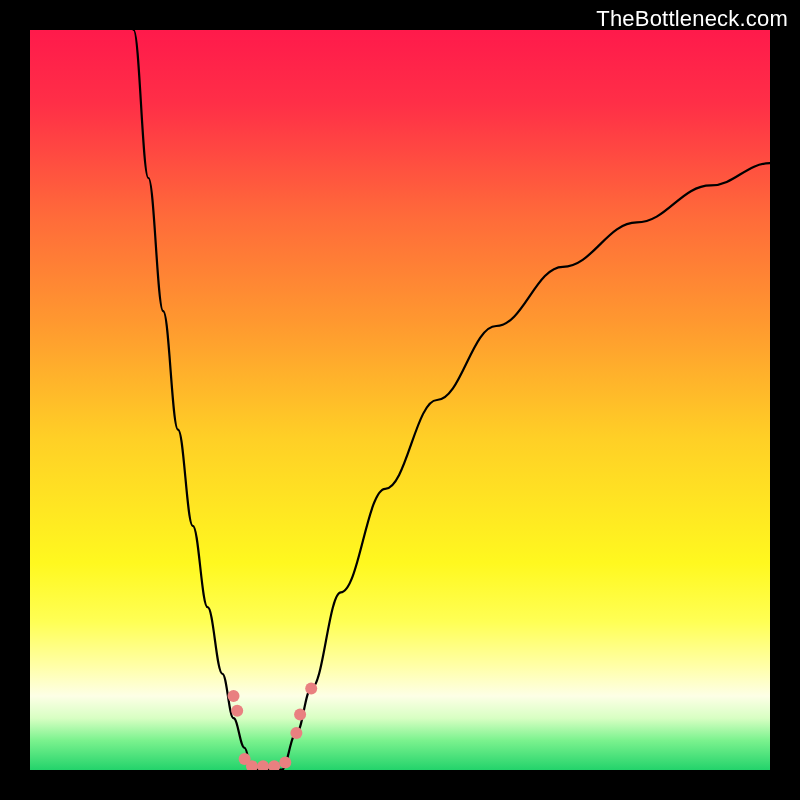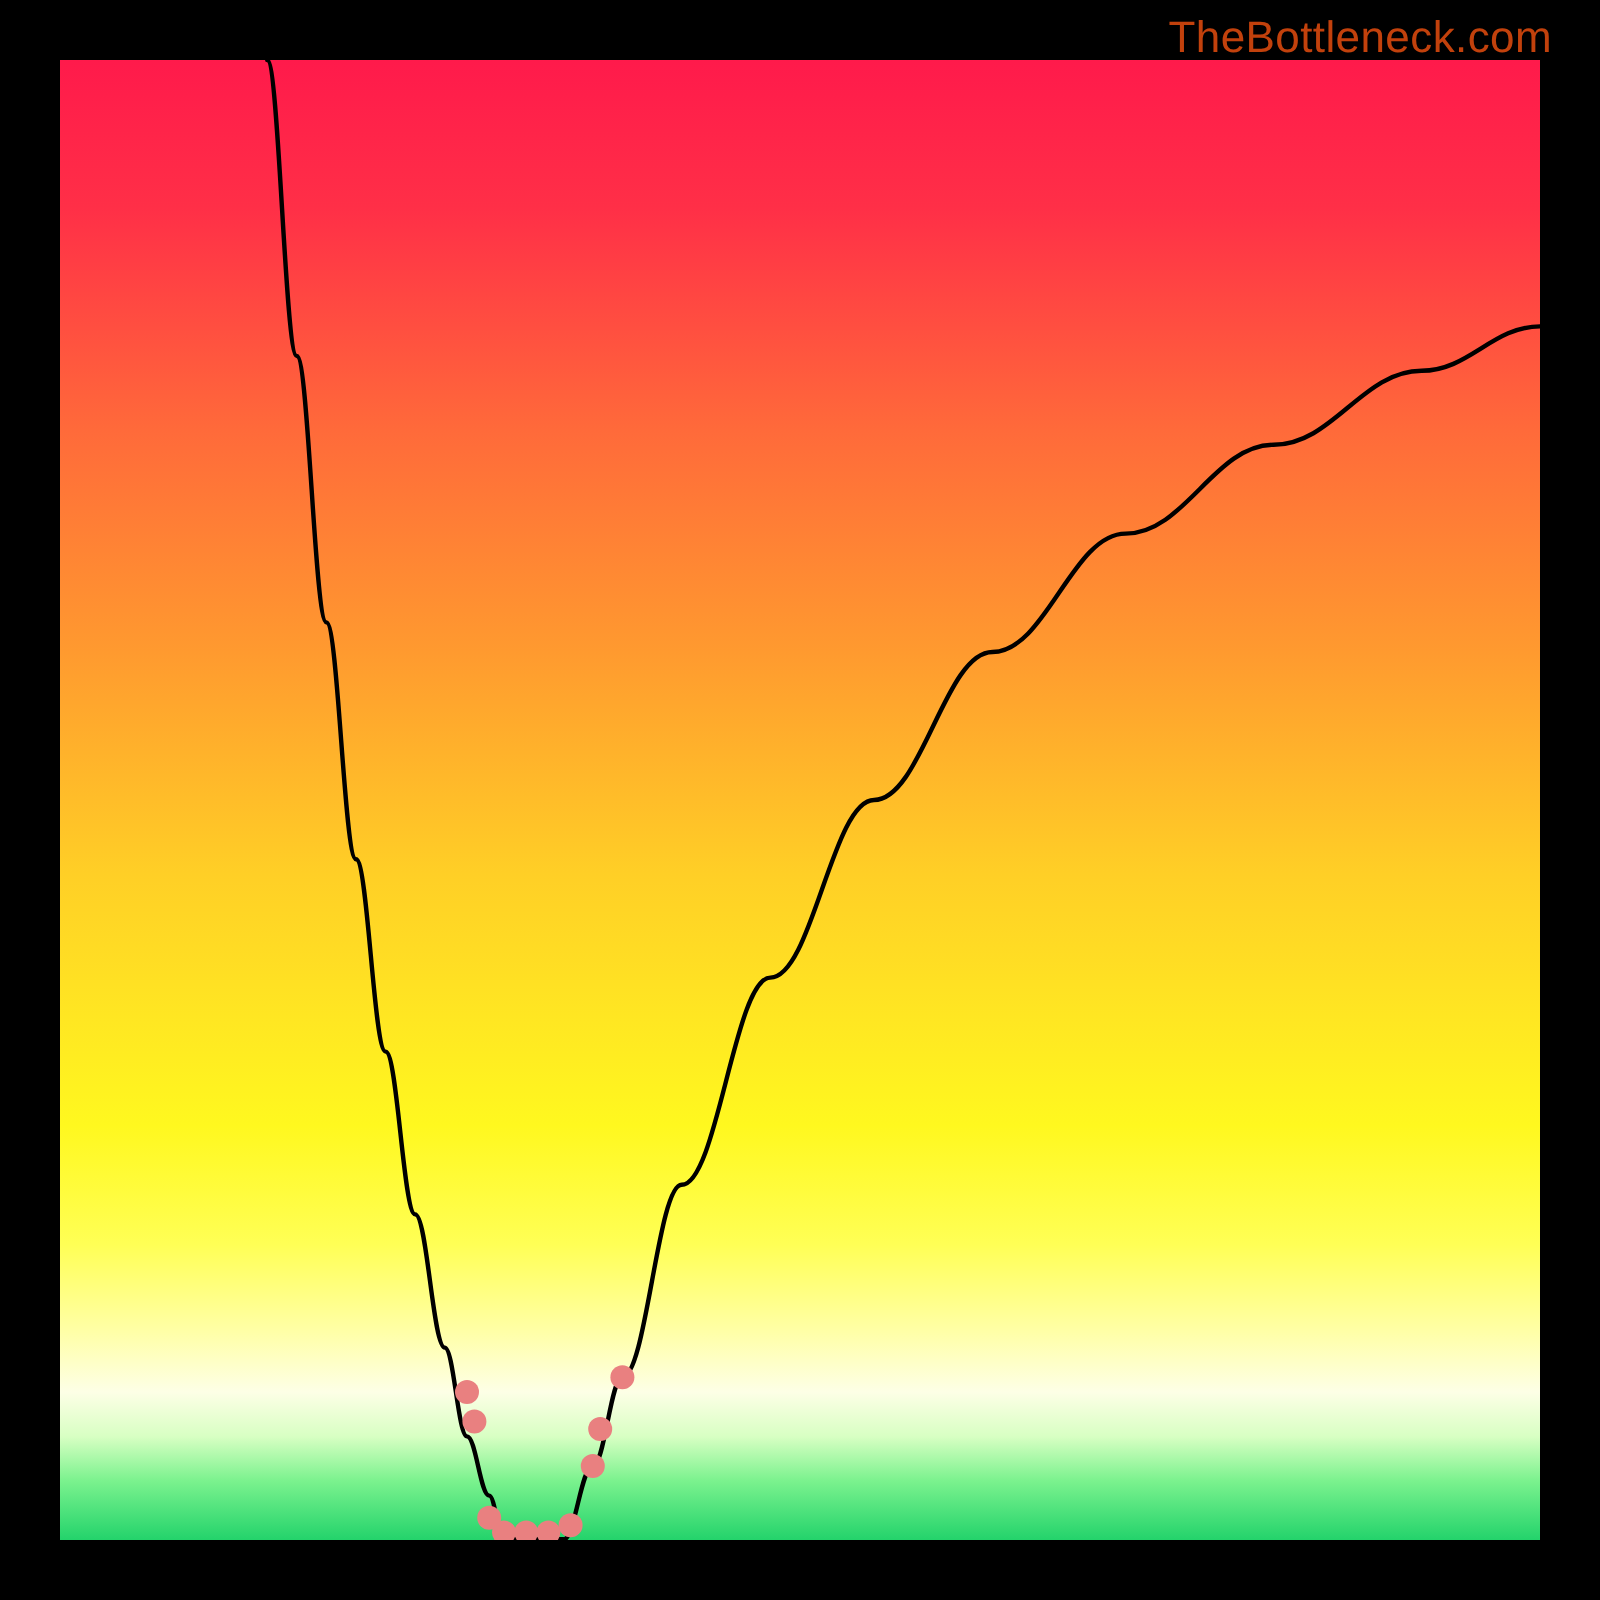--- a/index.html
+++ b/index.html
@@ -35,22 +35,22 @@
   .curves {
     position: absolute;
     left: 0;
     top: 0;
     width: 100%;
     height: 100%;
   }
   .watermark {
     position: absolute;
     top: 6px;
-    right: 24px;
-    color: #c2410c;
+    right: 12px;
+    color: #ffffff;
     font-size: 22px;
     letter-spacing: 0.2px;
     user-select: none;
   }
 </style>
 </head>
 <body>
 
 <div class="outer">
   <div class="watermark">TheBottleneck.com</div>

